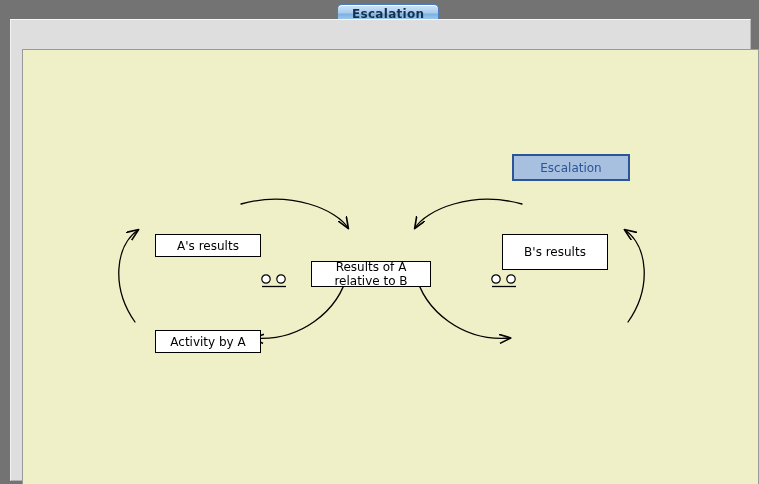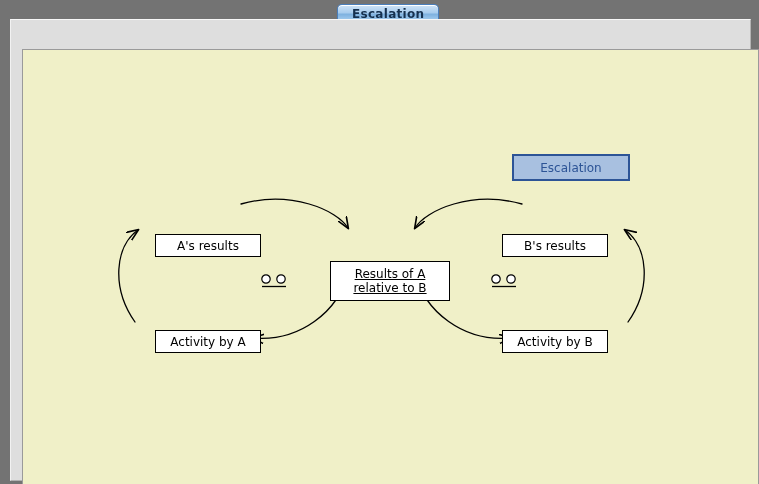--- a/index.html
+++ b/index.html
@@ -96,22 +96,22 @@
     text-align: center;
     color: #000000;
     font-size: 12px;
     line-height: 14px;
     white-space: pre-line;
     cursor: default;
   }
 
   #node-a-results   { left: 132px; top: 184px; width: 106px; height: 23px; }
   #node-activity-a  { left: 132px; top: 280px; width: 106px; height: 23px; }
-  #node-center      { left: 307px; top: 211px; width: 120px; height: 40px; text-decoration: underline; }
-  #node-b-results   { left: 479px; top: 184px; width: 106px; height: 23px; }
+  #node-center      { left: 288px; top: 211px; width: 120px; height: 26px; }
+  #node-b-results   { left: 479px; top: 184px; width: 106px; height: 36px; }
   #node-activity-b  { left: 479px; top: 280px; width: 106px; height: 23px; }
 
   #node-escalation-label {
     position: absolute;
     left: 489px;
     top: 104px;
     width: 118px;
     height: 27px;
     box-sizing: border-box;
     background: #a8c0e0;
@@ -178,19 +178,18 @@
 
       <div class="node" id="node-a-results">A's results</div>
 
       <div class="node" id="node-activity-a">Activity by A</div>
 
       <div class="node" id="node-center">Results of A
 relative to B</div>
 
       <div class="node" id="node-b-results">B's results</div>
 
-      <div class="node" id="node-activity-b">Activity by B</div>
 
       <div id="node-escalation-label">Escalation</div>
 
     </div>
   </div>
 </div>
 
 </body></html>

